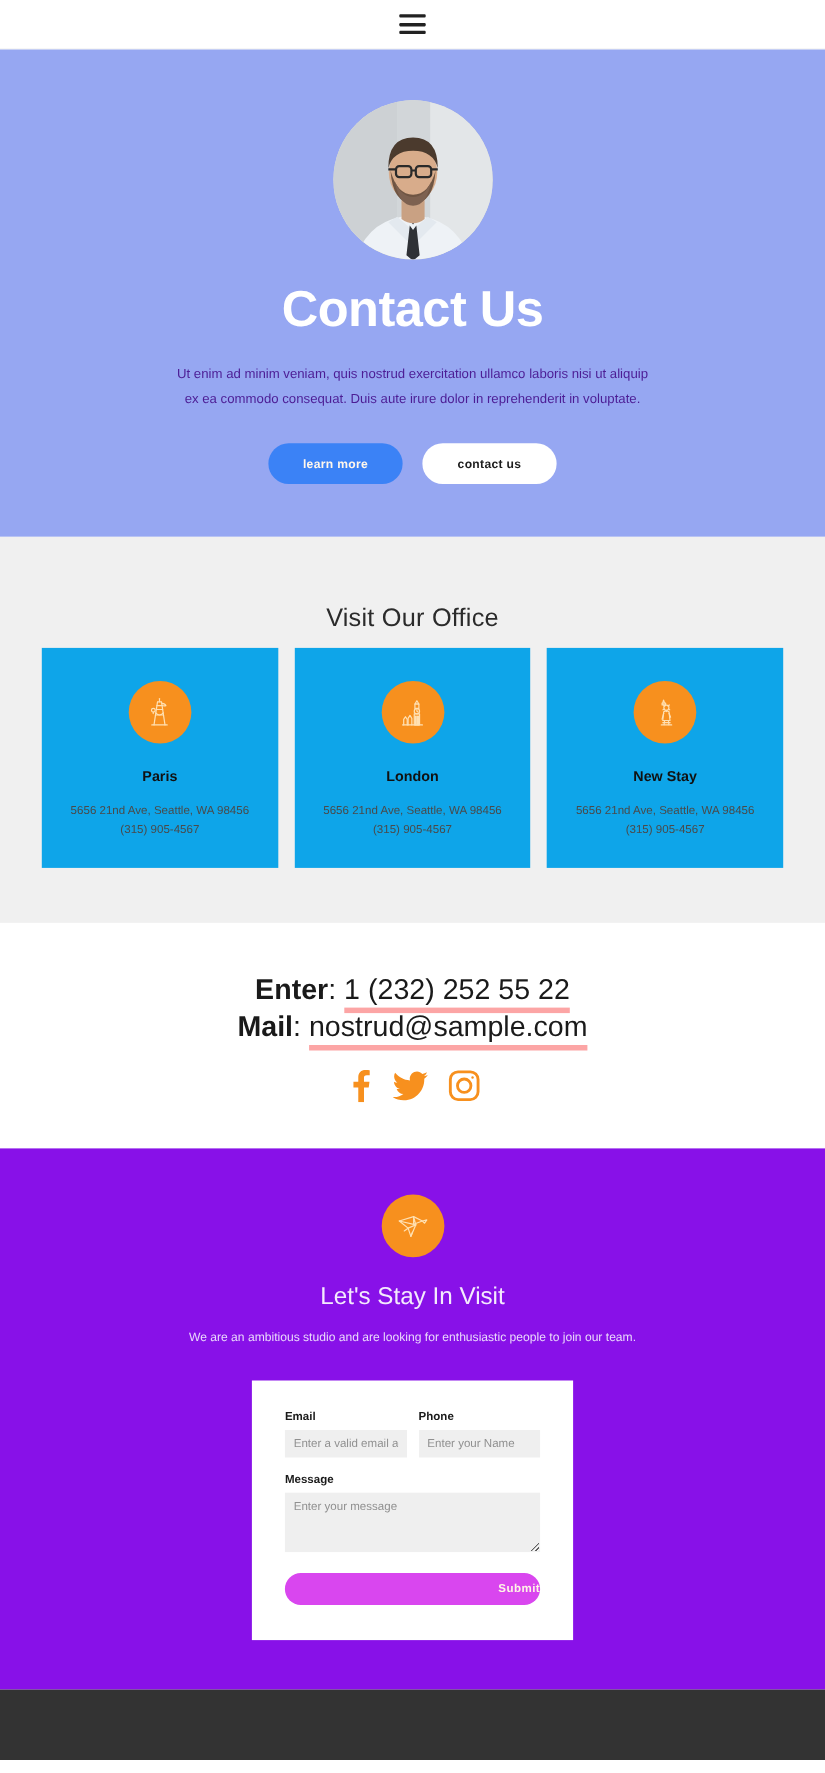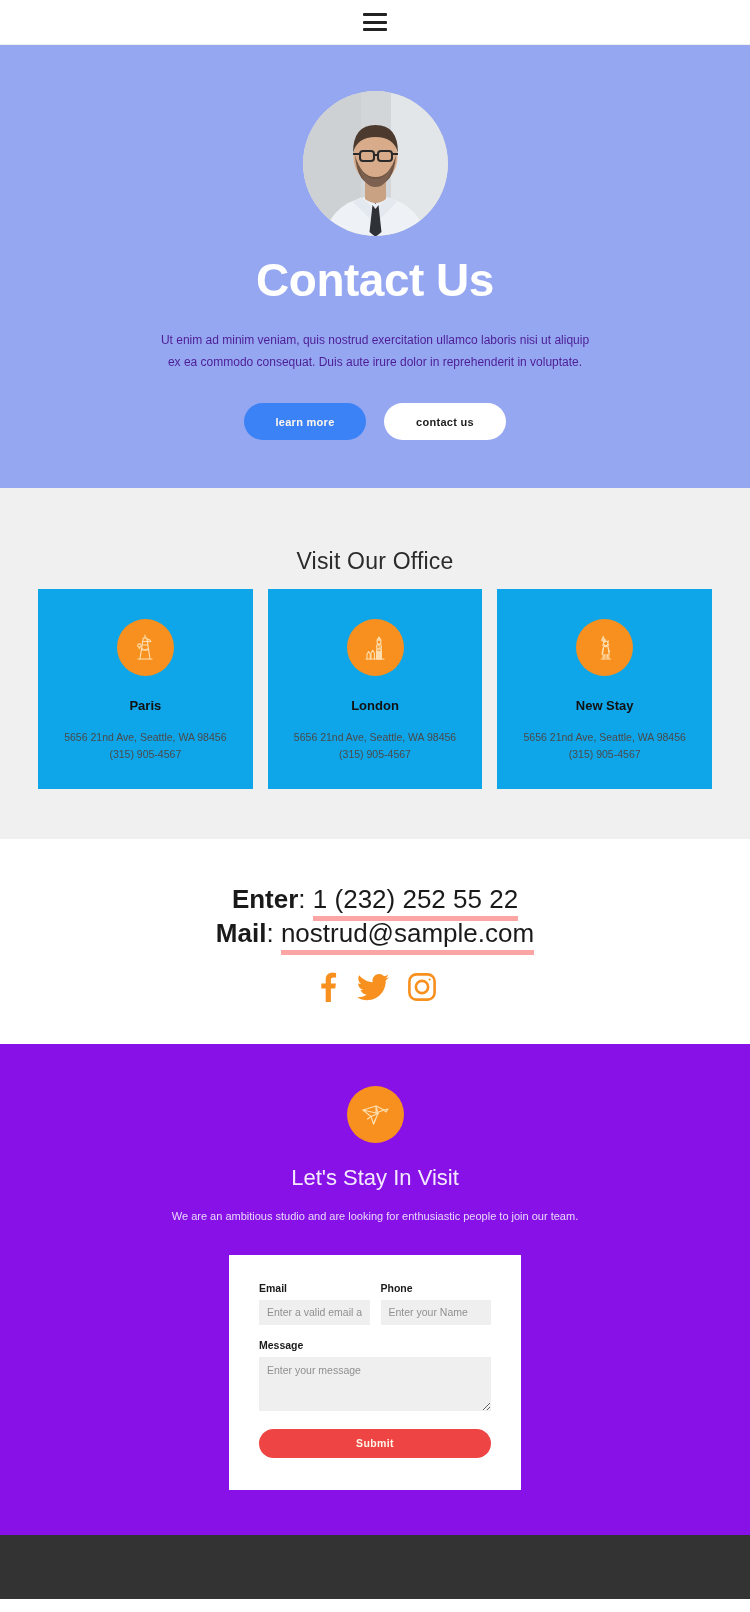--- a/index.html
+++ b/index.html
@@ -162,30 +162,31 @@
     padding: 7px 8px;
     font-family: "Liberation Sans", sans-serif;
   }
   .field input { height: 25px; }
   .field input::placeholder, .field textarea::placeholder { color: #909090; }
   .field textarea { height: 54px; resize: vertical; }
   .submit-btn {
     display: block;
     width: 100%;
     height: 29px;
-    background: #ef4444;
+    background: #d946ef;
     border: none;
     border-radius: 15px;
     color: #fff5e6;
     font-size: 10.5px;
     font-weight: 700;
     letter-spacing: 0.4px;
     cursor: pointer;
     margin-top: 12px;
     font-family: "Liberation Sans", sans-serif;
+    text-align: right;
   }
 
   
   .site-footer {
     background: #333333;
     text-align: center;
     padding: 32px 0;
   }
 </style>
 </head>

